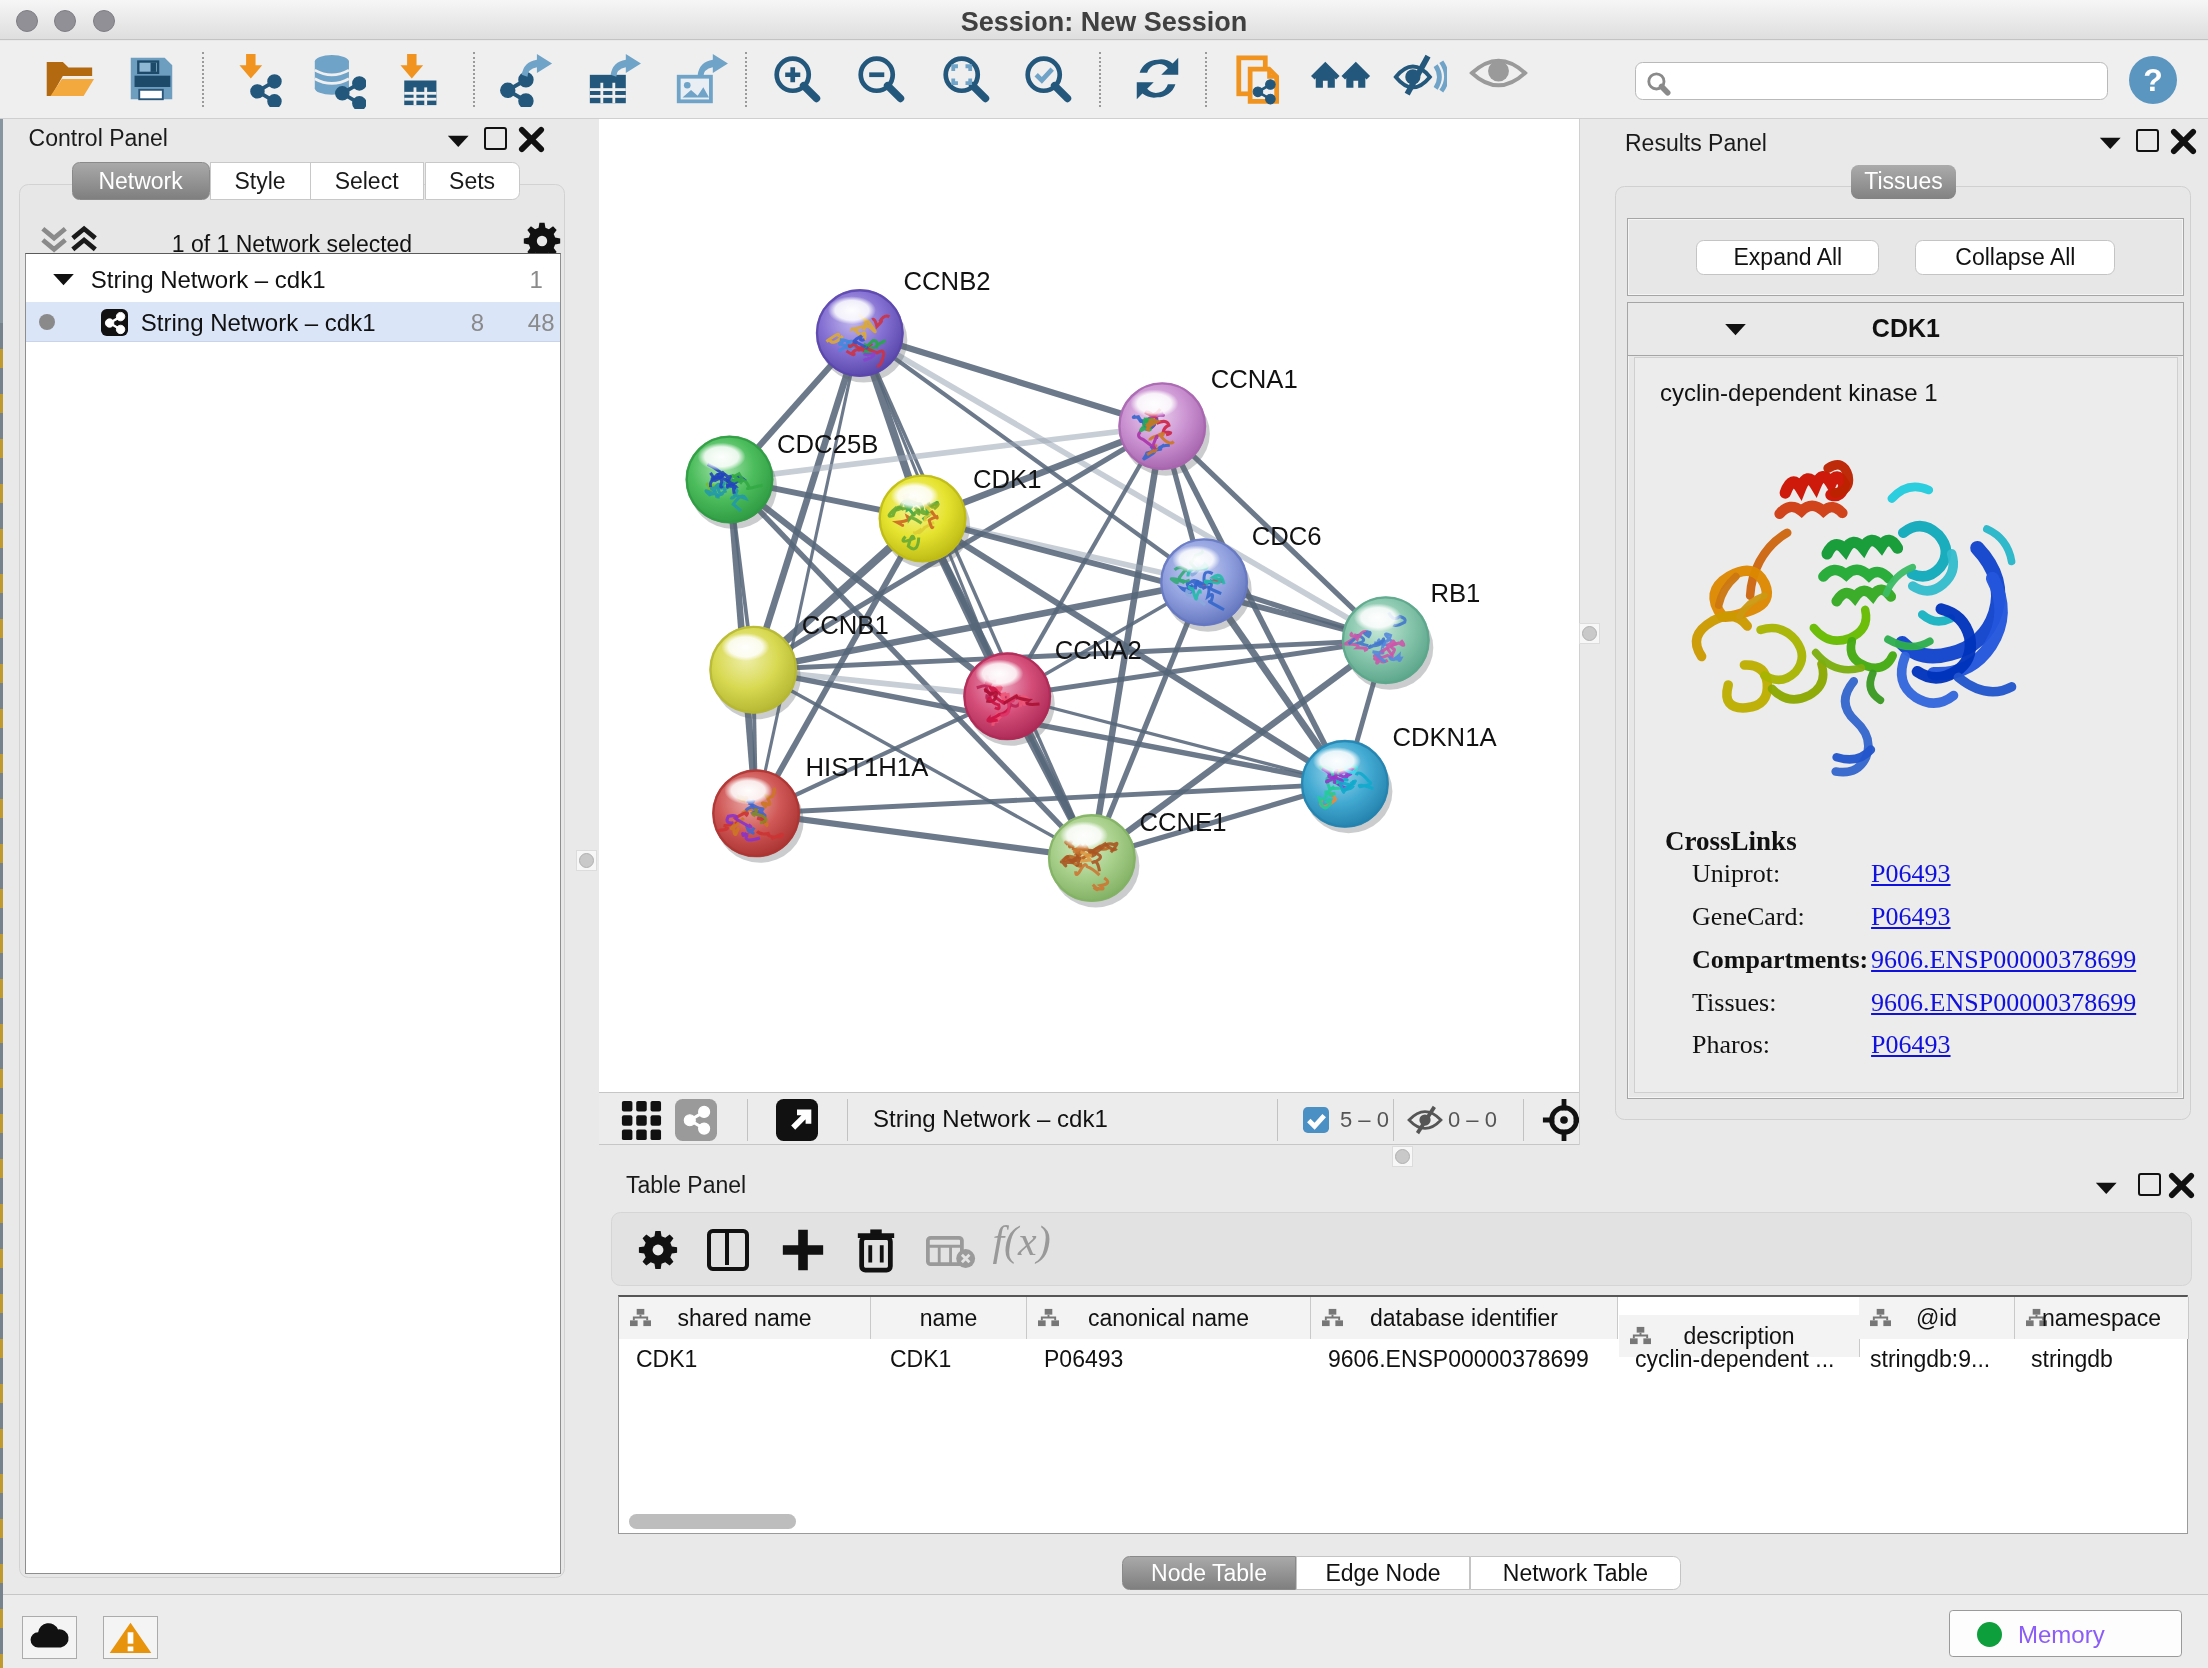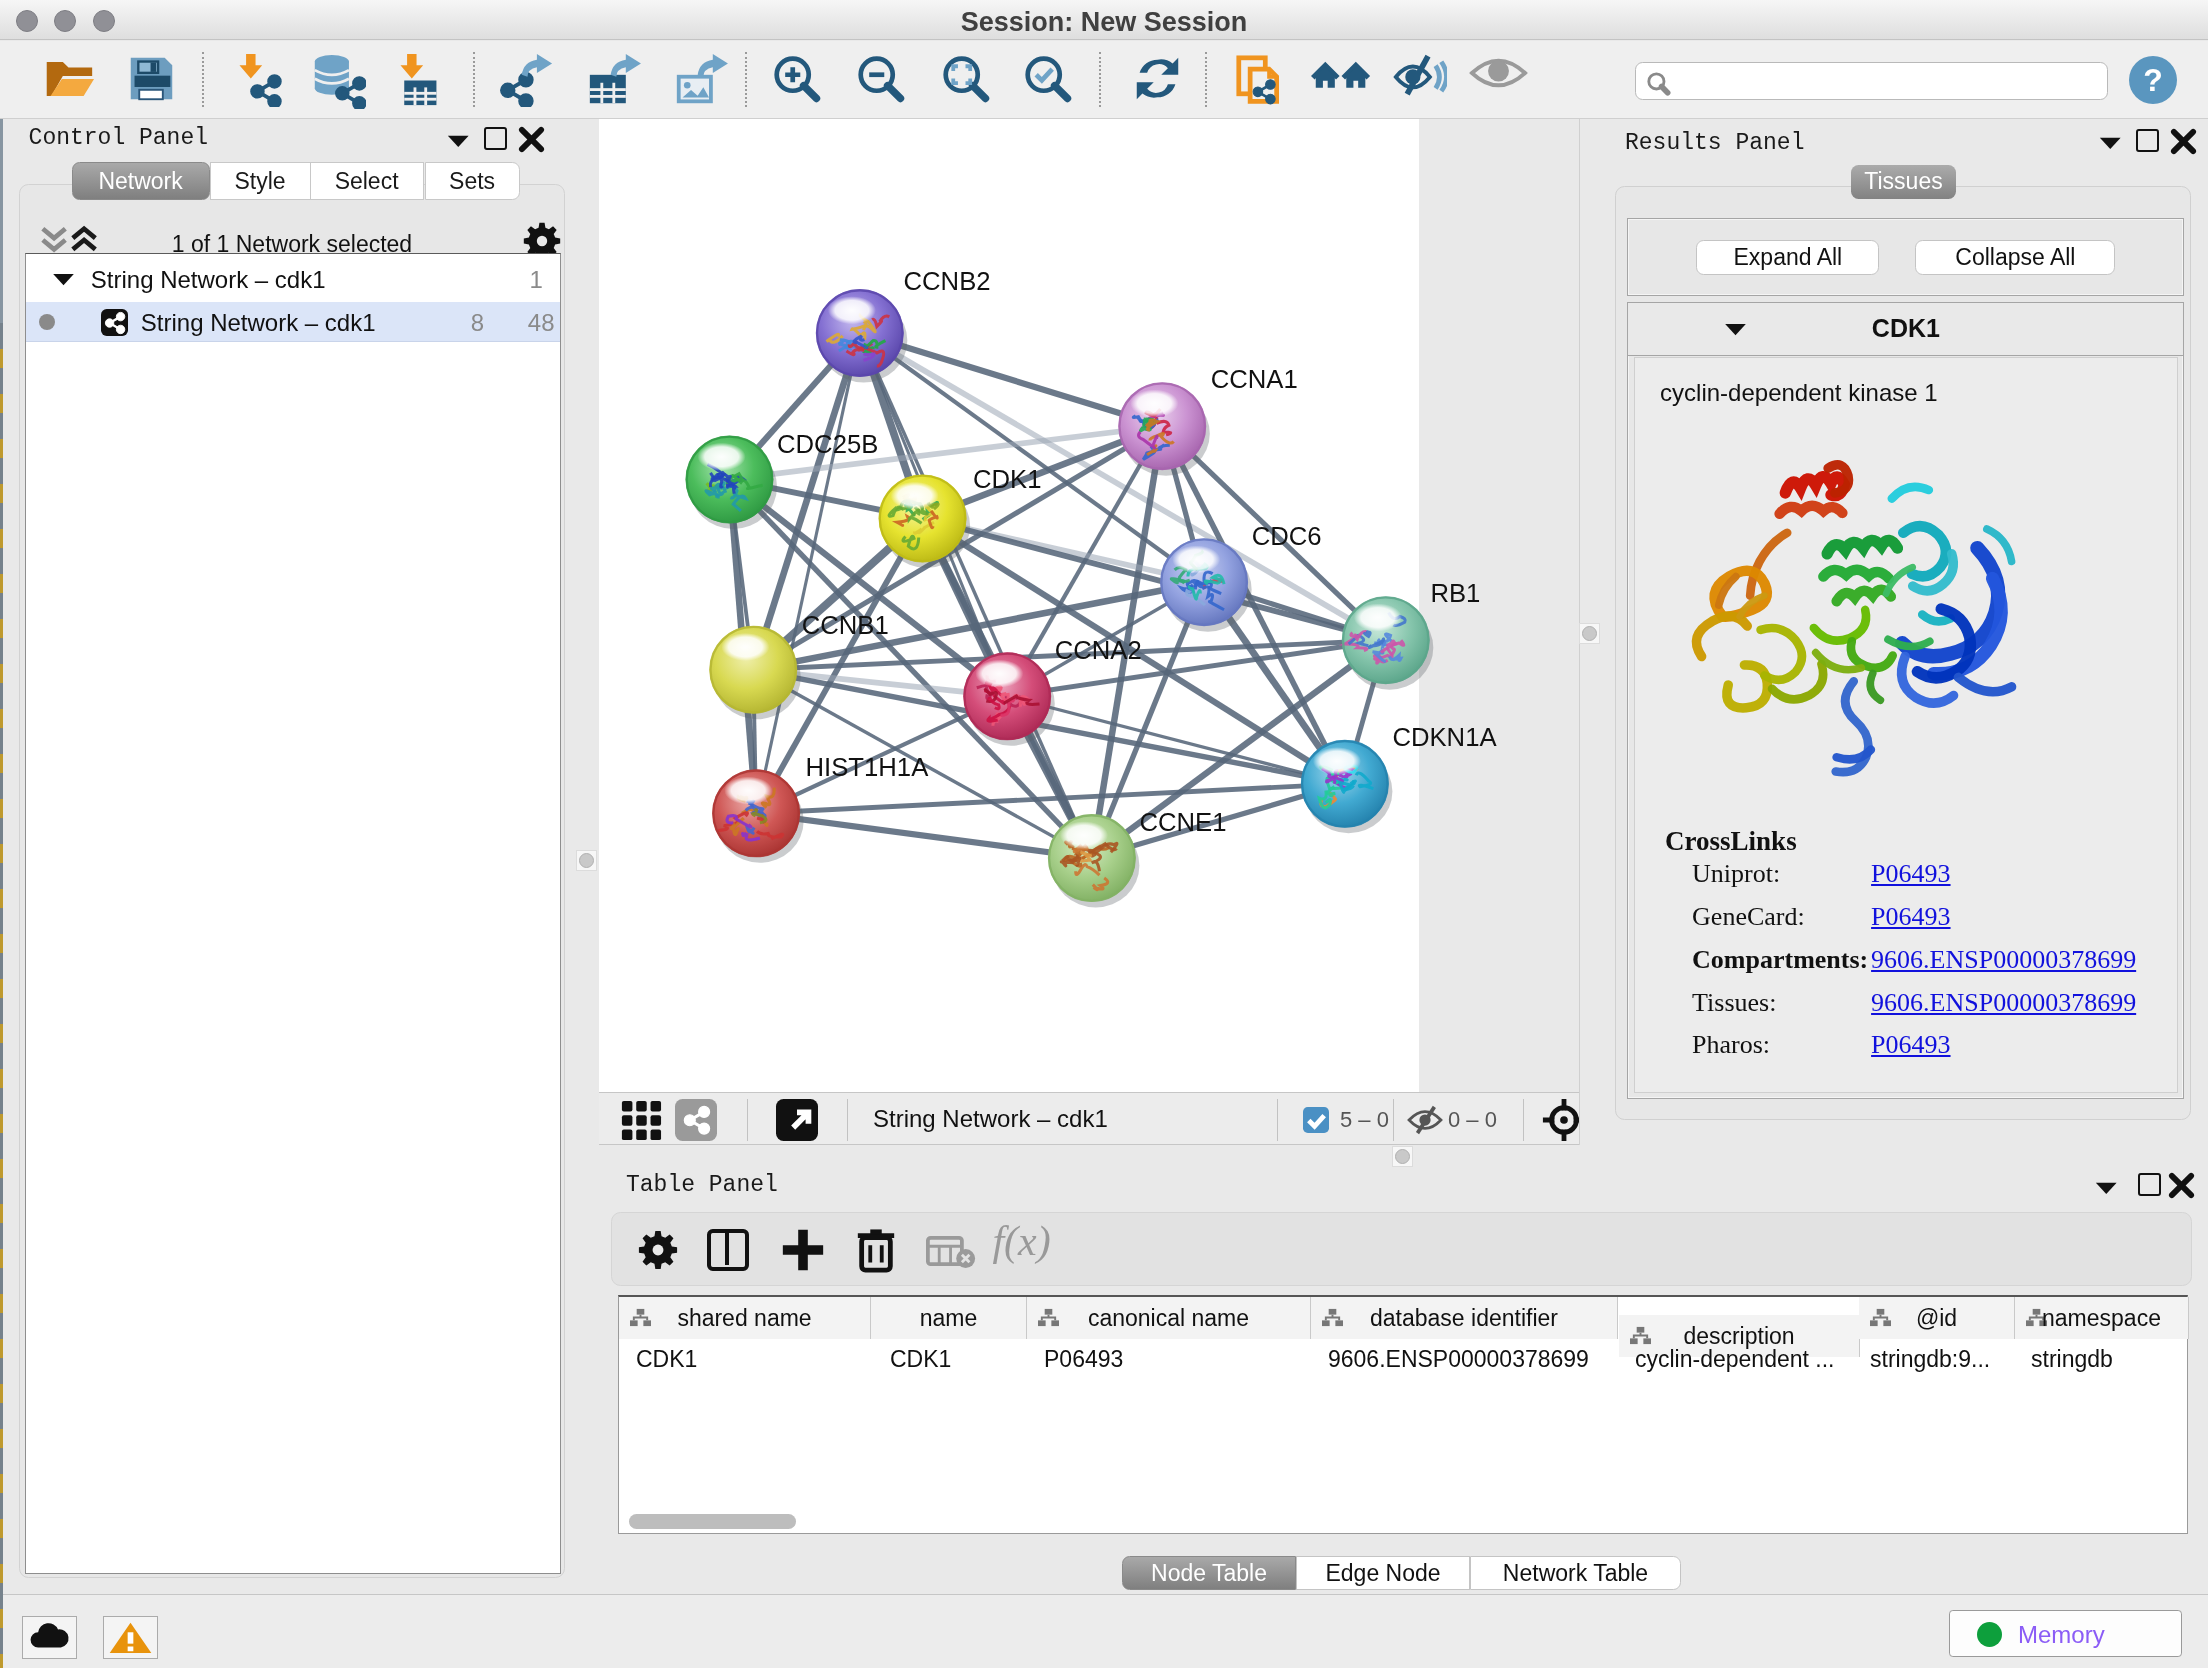--- a/index.html
+++ b/index.html
@@ -8,32 +8,32 @@
 .tl{position:absolute;top:9.5px;width:22px;height:22px;border-radius:50%;background:#909096;border:1px solid #7e7e84;}
 #title{position:absolute;top:6.7px;left:0;width:100%;text-align:center;font-size:27px;font-weight:bold;color:#404040;}
 
 #toolbar{left:0;top:41px;width:2208px;height:78px;background:#efefef;border-bottom:1px solid #cfcfcf;}
 .tbsep{position:absolute;top:11.4px;height:55px;width:0;border-left:2.9px dotted #9a9a9a;}
 .tbi{position:absolute;top:13.3px;}
 #searchbox{position:absolute;left:1635px;top:21px;width:473px;height:38px;background:#fff;border:1px solid #b9b9b9;border-radius:7.6px;}
 #searchbox svg{position:absolute;left:8.6px;top:6.7px;}
 #helpbtn{position:absolute;left:2129px;top:15px;width:48px;height:48px;border-radius:50%;background:#5a96bf;color:#fff;font-size:32px;font-weight:bold;text-align:center;line-height:48px;}
 
-.ptitle{font-size:23px;color:#1a1a1a;font-family:Liberation Mono, monospace;}
+.ptitle{font-size:23px;color:#1a1a1a;}
 
 #cpanel{left:7.6px;top:119px;width:590px;height:1465px;background:#e9e9e9;}
 #cp-tabs .tab{position:absolute;top:0;height:38px;z-index:5;font-size:23px;text-align:center;line-height:36px;background:#fff;border:1px solid #c8c8c8;color:#1a1a1a;}
 .tabsel{background:linear-gradient(#a9a9a9,#7f7f7f) !important;color:#fff !important;border-color:#8a8a8a !important;}
 #cp-body{position:absolute;left:11.4px;top:65px;width:546px;height:1394px;background:#e7e7e7;border:1px solid #d2d2d2;border-radius:9.5px;}
 #cp-tree{position:absolute;left:4.8px;top:68px;width:536px;height:1321px;background:#fff;border:1.9px solid #8e8e8e;border-top-color:#5a5a5a;}
 .trow{position:absolute;left:0;width:100%;height:40px;font-size:24px;color:#111;}
 .selrow{background:#dbe5f8;border-bottom:1px solid #c9d4ea;}
 .gnum{position:absolute;font-size:24px;color:#8a8a8a;}
 
-#netview{left:599px;top:119px;width:820px;height:973px;background:#fff;}
+#netview{left:599px;top:119px;width:980px;height:973px;background:#fff;}
 #netbar{left:599px;top:1092px;width:980px;height:53px;background:#ececec;border-top:1px solid #c6c6c6;border-bottom:1px solid #c6c6c6;}
 .nbsep{position:absolute;top:5.7px;height:42px;width:0;border-left:1px solid #c2c2c2;}
 
 #rpanel{left:1579px;top:119px;width:630px;height:1026px;background:#e9e9e9;border-left:1px solid #d0d0d0;}
 #rp-body{position:absolute;left:35px;top:67px;width:576px;height:934px;background:#e7e7e7;border:1px solid #d0d0d0;border-radius:9.5px;}
 .etched{border:1px solid #a5a5a5;box-shadow:inset 0 0 0 1px #f5f5f5;}
 .btn{position:absolute;background:#fff;border:1px solid #c4c4c4;border-radius:7.6px;font-size:23px;text-align:center;color:#111;}
 #cdk-head{position:absolute;left:0;top:0;width:100%;height:53px;background:#e9e9e9;border-bottom:1px solid #a5a5a5;}
 #cdk-content{position:absolute;left:5.7px;top:54px;width:544px;height:736px;background:#ececec;border:1px solid #cfcfcf;}
 .serif{font-family:"Liberation Serif",serif;}

